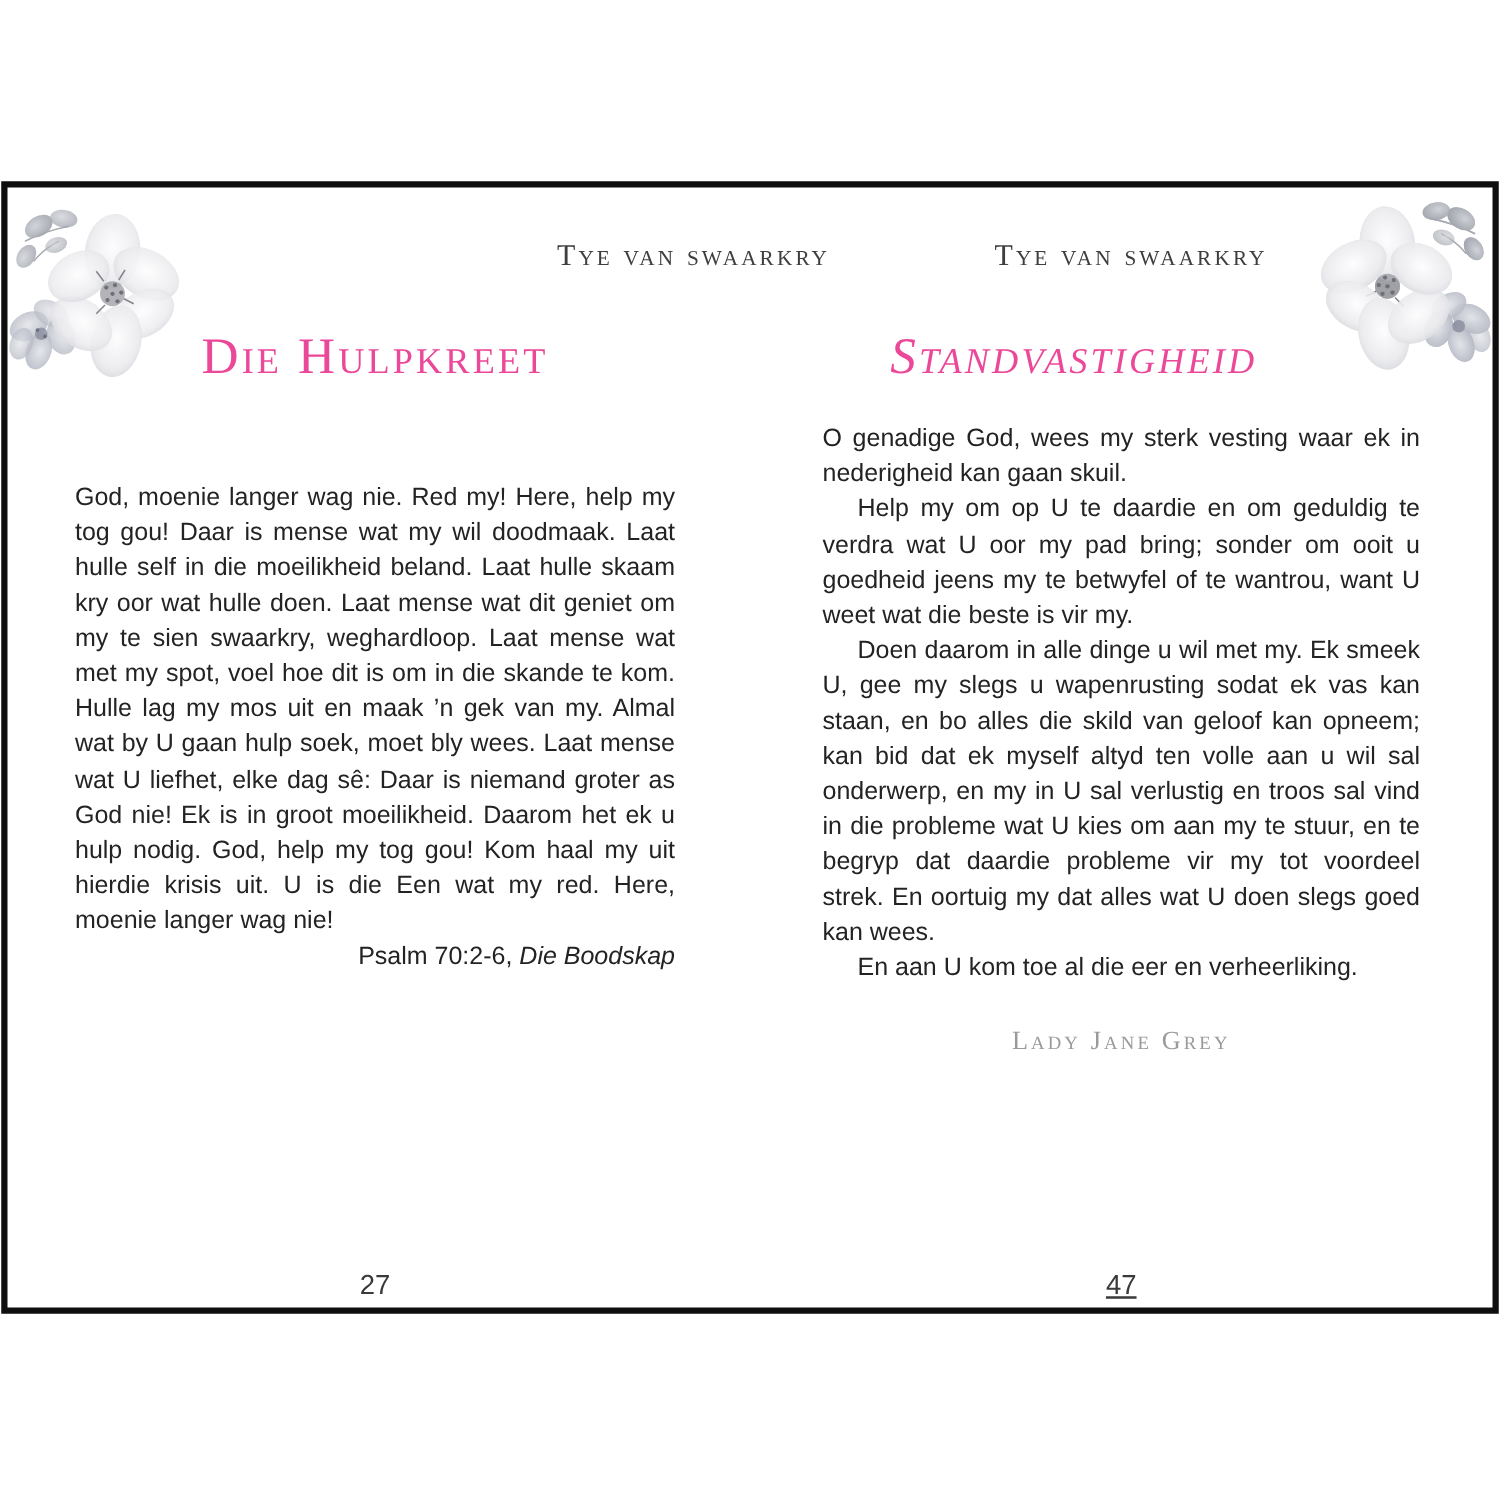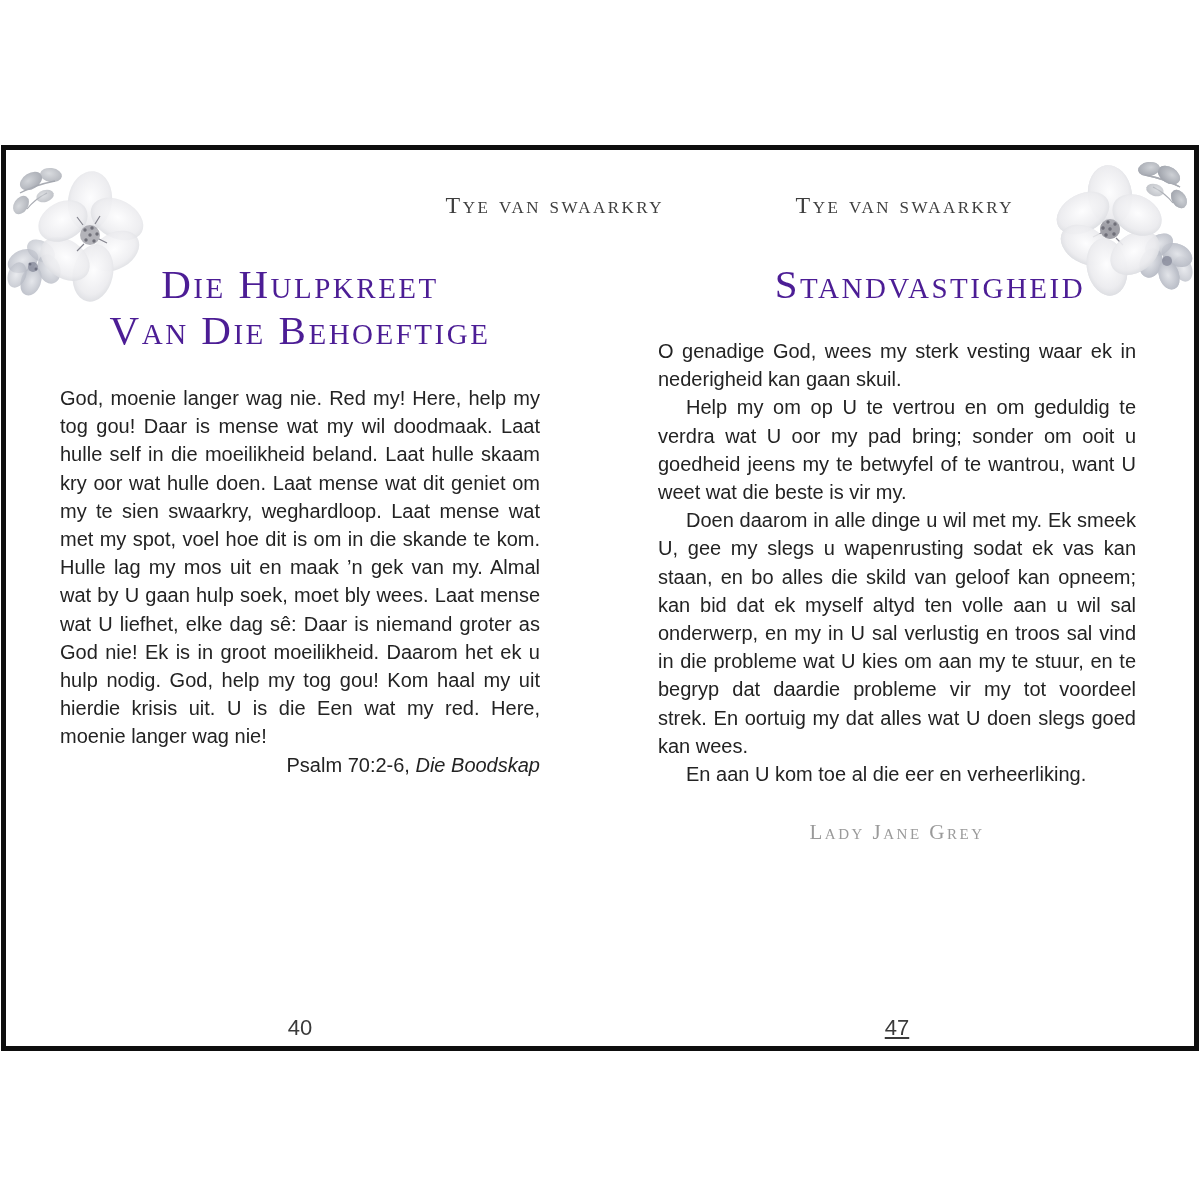--- a/index.html
+++ b/index.html
@@ -36,26 +36,26 @@
   }
   #runhead-left  { left:184px; top:192px; width:480px; }
   #runhead-right { left:536px; top:192px; width:478px; }
 
   .page-title {
     position:absolute;
     font-family:"Liberation Serif", serif;
     font-variant:small-caps;
     font-size:41px;
     letter-spacing:2.5px;
-    color:#4c1d95;
+    color:#ec4899;
     text-align:center;
     line-height:46px;
   }
   #title-left  { left:60px;  top:261px; width:480px; }
-  #title-right { left:691px; top:261px; width:478px; }
+  #title-right { left:620px; top:261px; width:478px;font-style:italic; }
 
   .bodytext {
     position:absolute;
     font-size:20px;
     line-height:28.2px;
     color:#232323;
     text-align:justify;
   }
   #body-left  { left:60px;  top:384px; width:480px; }
   #body-right { left:658px; top:337px; width:478px; }
@@ -181,36 +181,35 @@
       <circle cx="81" cy="77" r="1.7"></circle>
         <circle cx="85" cy="72" r="1.7"></circle>
     </g>
   </g>
 </svg>
 
 <div id="runhead-left" class="runhead">Tye van swaarkry</div>
 
 <div id="title-left" class="page-title">
   <div>Die Hulpkreet</div>
-  <div>Van Die Behoeftige</div>
 </div>
 
 <div id="body-left" class="bodytext">
   <div>God, moenie langer wag nie. Red my! Here, help my tog gou! Daar is mense wat my wil doodmaak. Laat hulle self in die moeilikheid beland. Laat hulle skaam kry oor wat hulle doen. Laat mense wat dit geniet om my te sien swaarkry, weghardloop. Laat mense wat met my spot, voel hoe dit is om in die skande te kom. Hulle lag my mos uit en maak ’n gek van my. Almal wat by U gaan hulp soek, moet bly wees. Laat mense wat U liefhet, elke dag sê: Daar is niemand groter as God nie! Ek is in groot moeilikheid. Daarom het ek u hulp nodig. God, help my tog gou! Kom haal my uit hierdie krisis uit. U is die Een wat my red. Here, moenie langer wag nie!</div>
   <div class="attribution-left"><span>Psalm 70:2-6, </span><span class="italic">Die Boodskap</span></div>
 </div>
 
-<div id="pagenum-left" class="pagenum">40</div>
+<div id="pagenum-left" class="pagenum">27</div>
 
 <div id="runhead-right" class="runhead">Tye van swaarkry</div>
 
 <div id="title-right" class="page-title">Standvastigheid</div>
 
 <div id="body-right" class="bodytext">
   <p>O genadige God, wees my sterk vesting waar ek in nederigheid kan gaan skuil.</p>
-  <p class="indent">Help my om op U te vertrou en om geduldig te verdra wat U oor my pad bring; sonder om ooit u goedheid jeens my te betwyfel of te wantrou, want U weet wat die beste is vir my.</p>
+  <p class="indent">Help my om op U te daardie en om geduldig te verdra wat U oor my pad bring; sonder om ooit u goedheid jeens my te betwyfel of te wantrou, want U weet wat die beste is vir my.</p>
   <p class="indent">Doen daarom in alle dinge u wil met my. Ek smeek U, gee my slegs u wapenrusting sodat ek vas kan staan, en bo alles die skild van geloof kan opneem; kan bid dat ek myself altyd ten volle aan u wil sal onderwerp, en my in U sal verlustig en troos sal vind in die probleme wat U kies om aan my te stuur, en te begryp dat daardie probleme vir my tot voordeel strek. En oortuig my dat alles wat U doen slegs goed kan wees.</p>
   <p class="indent">En aan U kom toe al die eer en verheerliking.</p>
 </div>
 
 <div id="author-right">Lady Jane Grey</div>
 
 <div id="pagenum-right" class="pagenum">47</div>
 
 </body></html>

